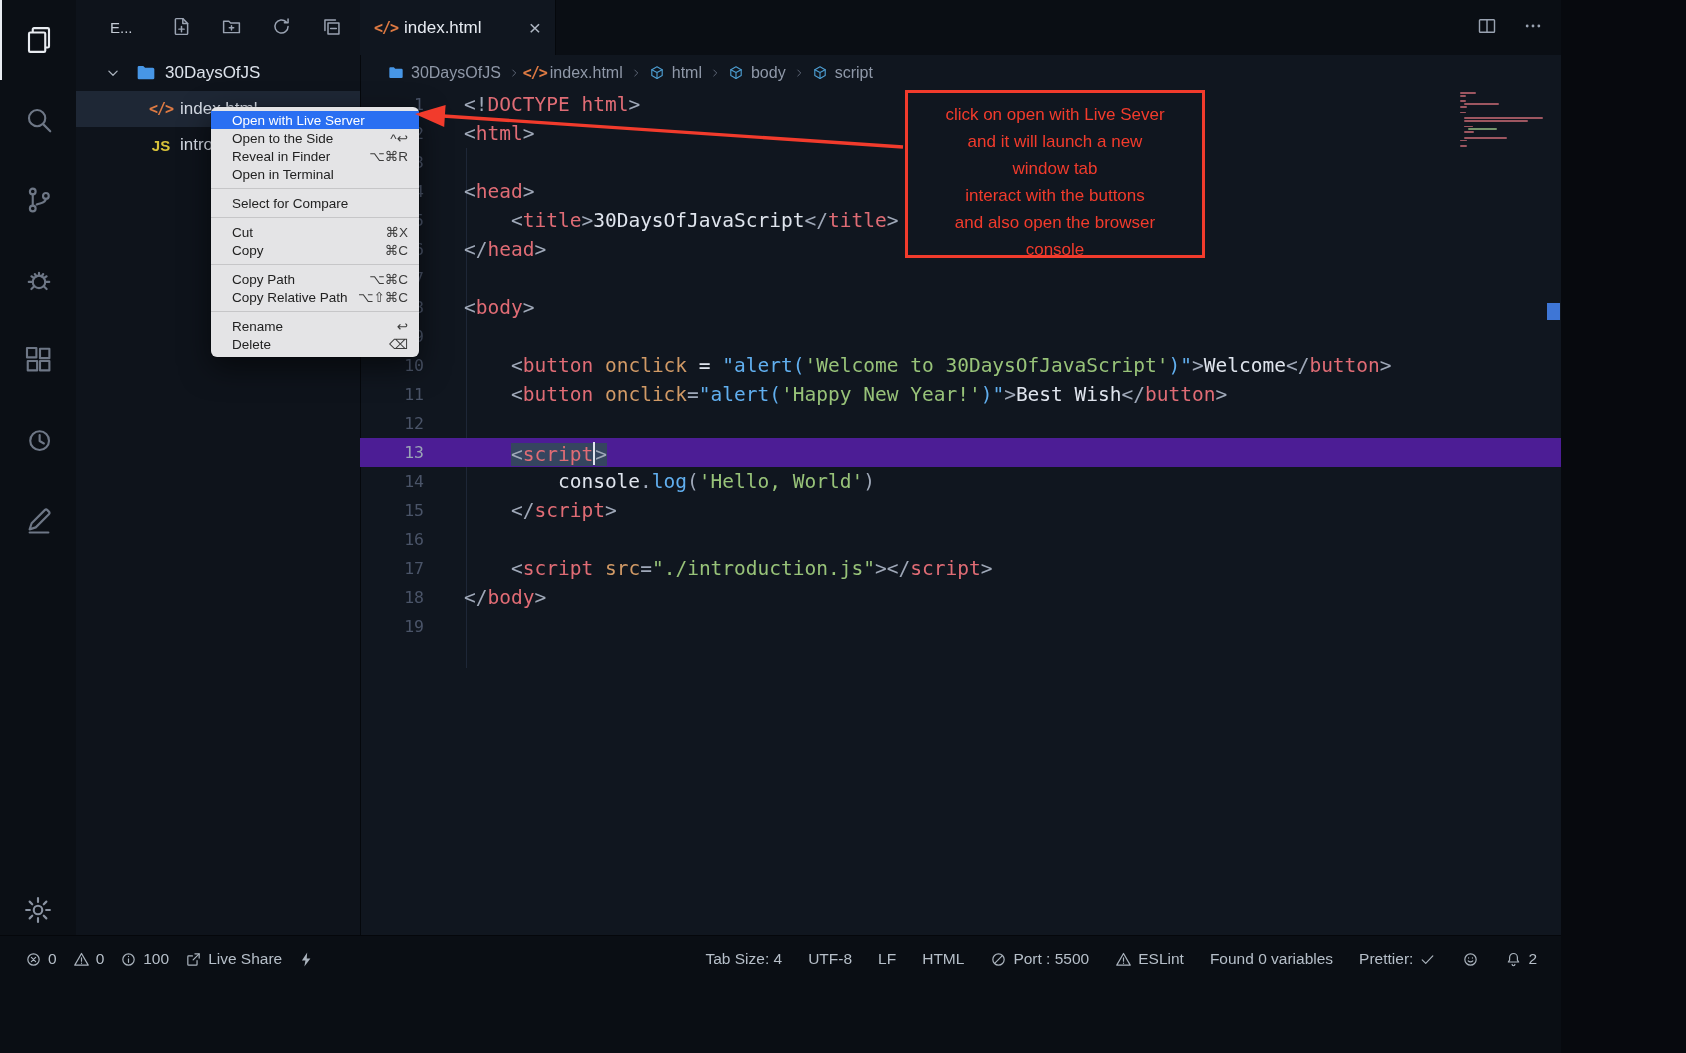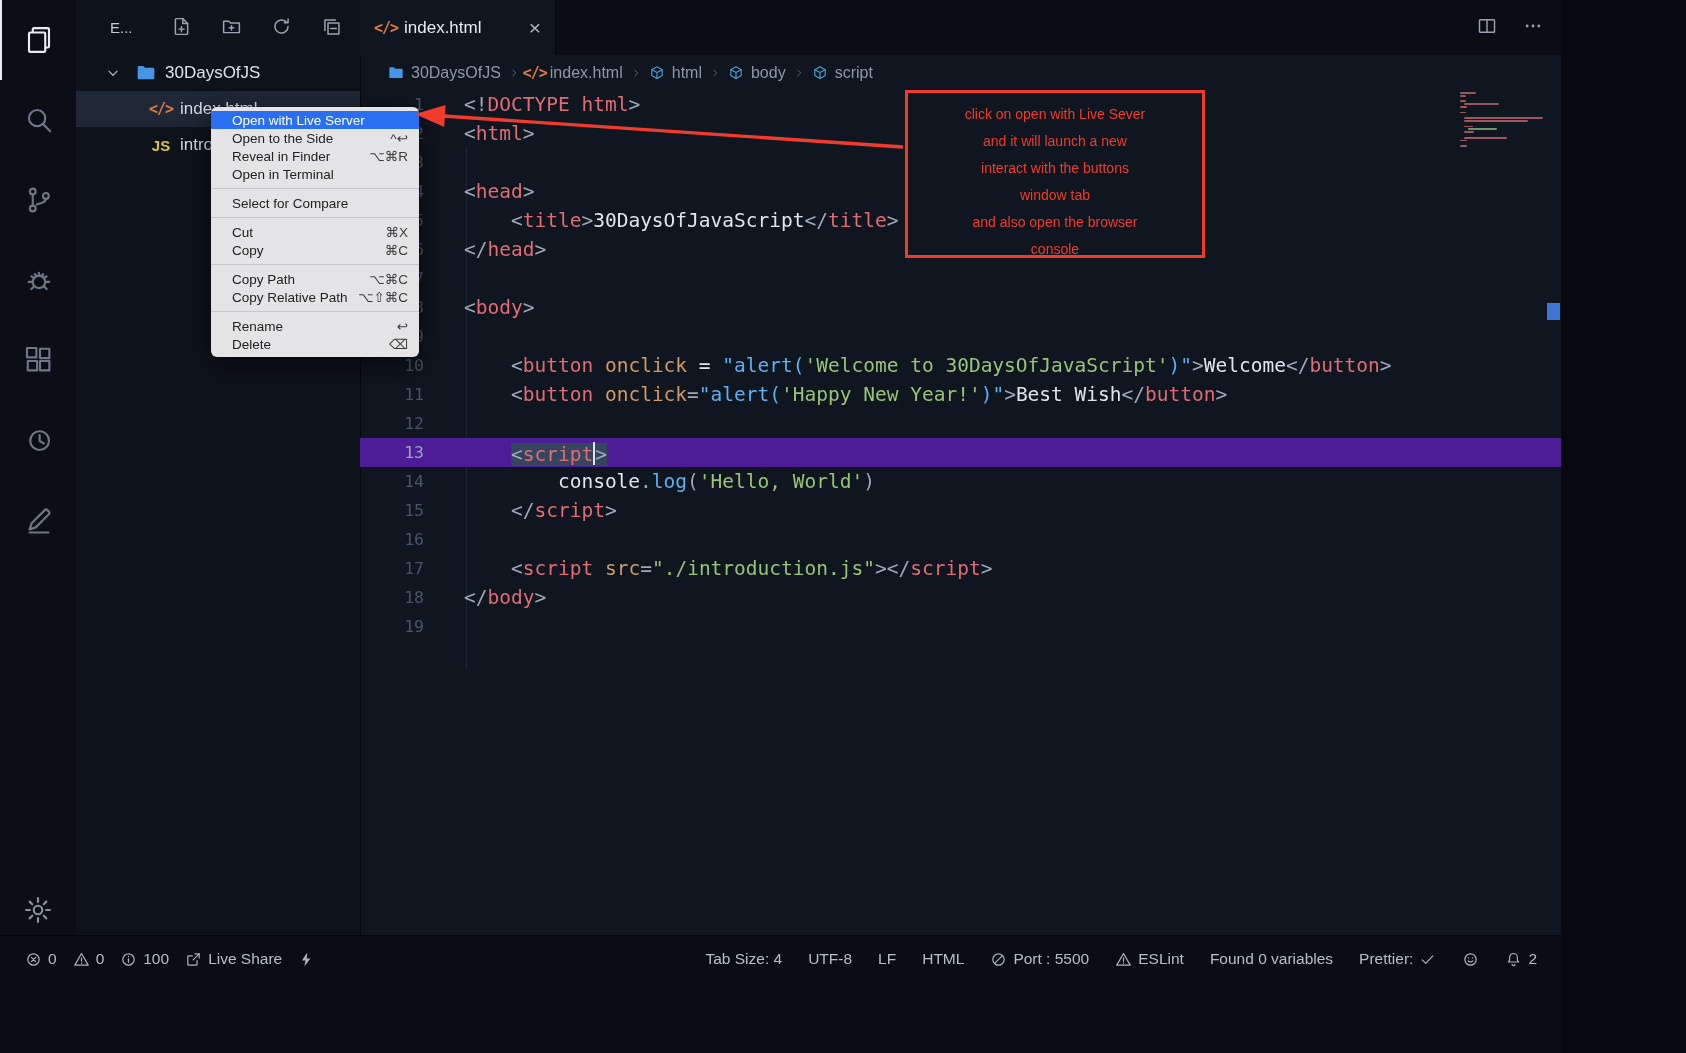--- a/index.html
+++ b/index.html
@@ -54,21 +54,21 @@
         box-shadow:0 10px 30px rgba(0,0,0,.55),0 0 0 1px rgba(0,0,0,.18);padding:4px 0;z-index:40;font-size:13.5px;color:#222}
   .menu-item{height:18px;display:flex;align-items:center;padding:0 11px 0 21px}
   .menu-item .lbl{flex:1;white-space:nowrap}
   .menu-item .sc{color:#3c3c3c;white-space:nowrap}
   .menu-item.hl{background:#2a6ff2;color:#fff}
   .menu-item.hl .sc{color:#fff}
   .menu-sep{border-top:1px solid #c6c6c8;margin:5px 0}
 
   
   .annotation{position:absolute;left:905px;top:90px;width:300px;height:168px;border:3px solid #f23b2c;z-index:45;
-              color:#f23b2c;font-size:14px;line-height:27px;text-align:center;padding-top:8px;box-sizing:border-box}
+              color:#f23b2c;font-size:17px;line-height:27px;text-align:center;padding-top:8px;box-sizing:border-box}
   .arrow{position:absolute;left:0;top:0;width:1561px;height:1053px;pointer-events:none;z-index:60}
 
   
   .statusbar{position:absolute;left:0;top:935px;width:1561px;height:118px;background:#0a0e14;border-top:1px solid #05070b;box-sizing:border-box}
   .sb-row{height:46px;display:flex;align-items:center;justify-content:space-between;padding:0 24px 0 25px}
   .sb-group{display:flex;align-items:center}
   #sb-left{gap:16px}
   #sb-right{gap:26px}
   .s-item{display:flex;align-items:center;gap:6px;color:#b6bfc9;font-size:15.5px;white-space:nowrap}
   .s-item .icon{color:#aab3bd}
@@ -393,22 +393,22 @@
       </div>
       <div class="menu-item">
         <span class="lbl">Delete</span>
         <span class="sc">⌫</span>
       </div>
     </div>
 
   <div class="annotation" id="annotation">
       <div>click on open with Live Sever</div>
       <div>and it will launch a new</div>
+      <div>window tab</div>
       <div>interact with the buttons</div>
-      <div>window tab</div>
       <div>and also open the browser</div>
       <div>console</div>
     </div>
 
   <svg class="arrow" viewBox="0 0 1561 1053">
     <line x1="903" y1="147" x2="443" y2="116" stroke="#f23b2c" stroke-width="3.4"></line>
     <polygon points="415,114 445.6,105 444.2,127" fill="#f23b2c"></polygon>
   </svg>
 
   <div class="statusbar">

